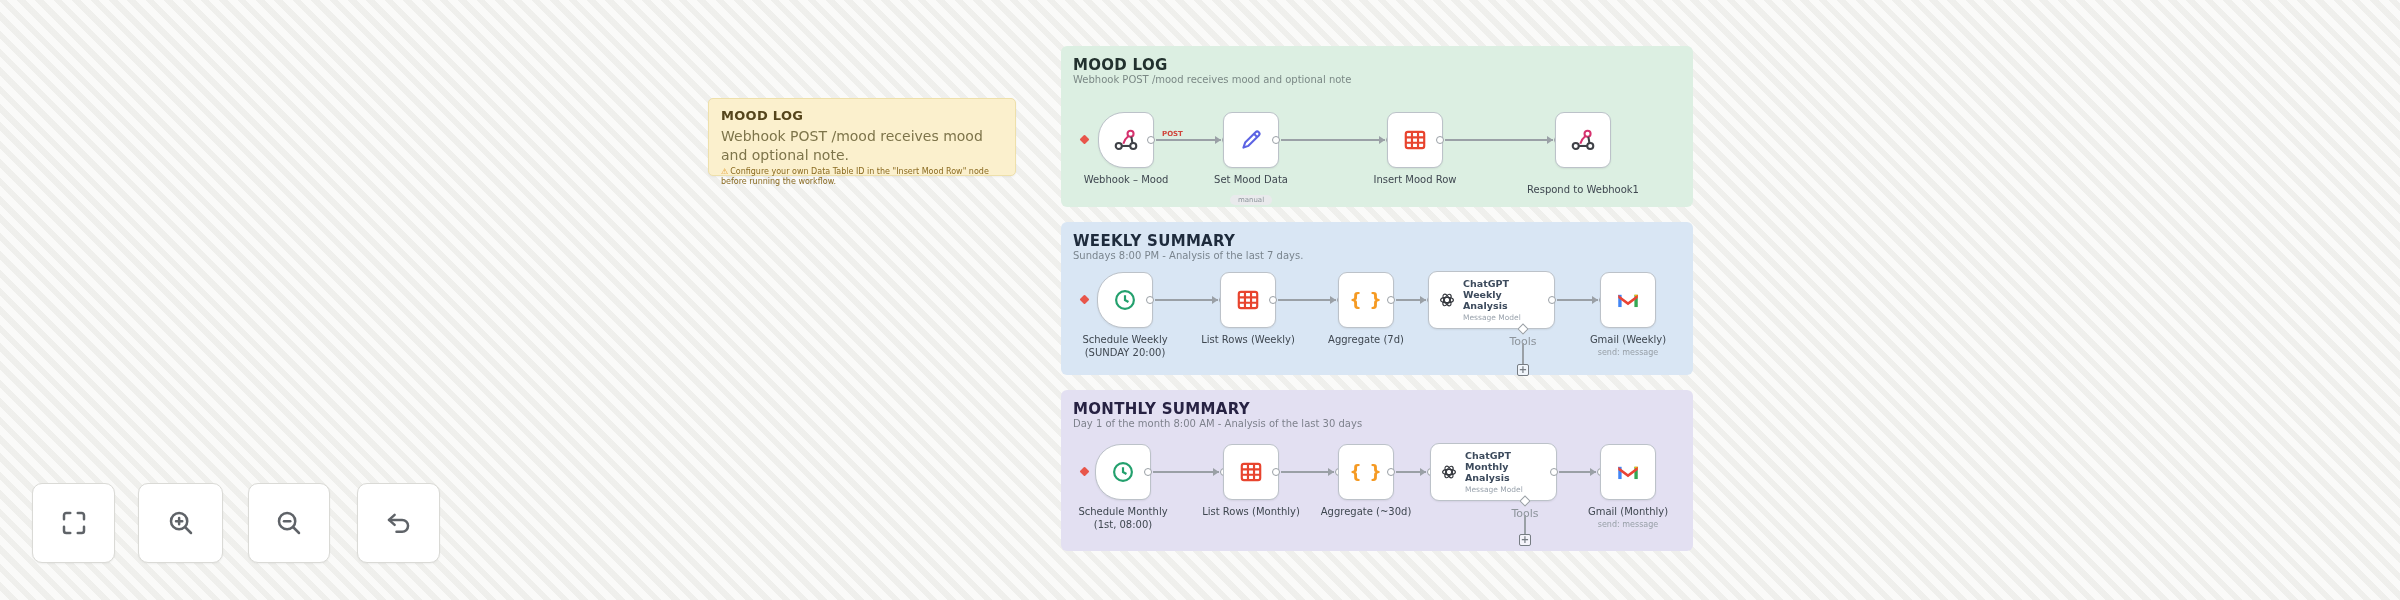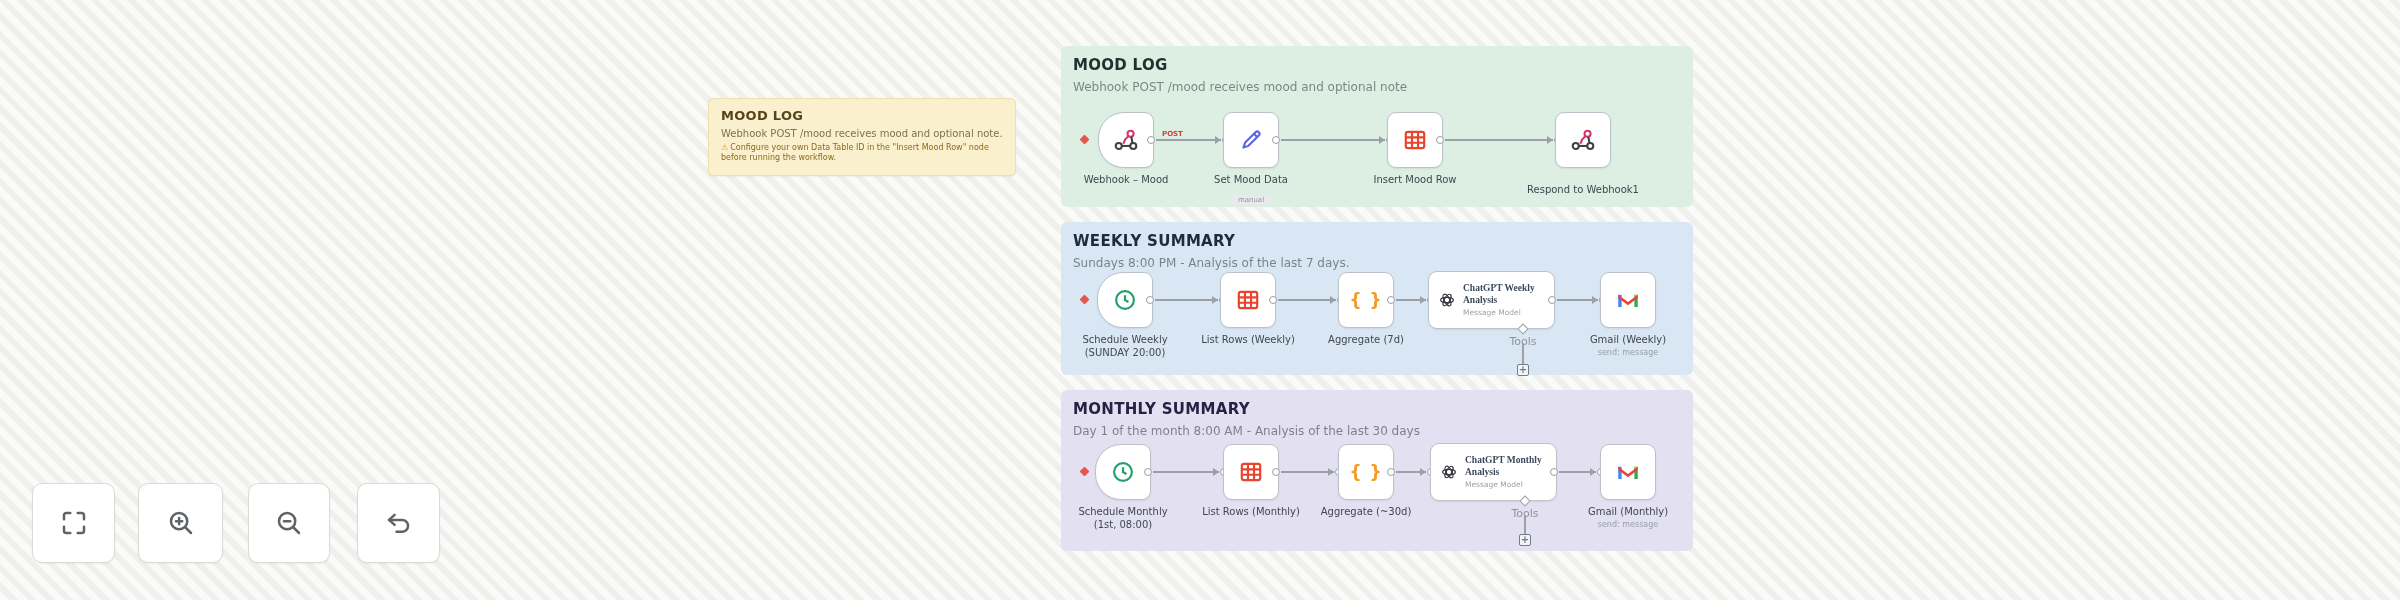--- a/index.html
+++ b/index.html
@@ -9,41 +9,41 @@
     background-color:#f4f4f1;
     background-image:repeating-linear-gradient(45deg, rgba(255,255,255,.55) 0 7px, rgba(0,0,0,.018) 7px 13px);
     position:relative; color:#3f4750;
   }
   .abs { position:absolute; }
 
   
   .sticky { background:#fbf0cd; border:1px solid #eee0ab; border-radius:5px; padding:9px 12px;
             box-shadow:0 1px 2px rgba(0,0,0,.05); }
   .sticky-title { font-size:13px; font-weight:800; color:#55451c; letter-spacing:.3px; margin-bottom:4px; }
-  .sticky-body { font-size:10px; color:#7d744a; line-height:1.35; }
+  .sticky-body { font-size:14px; color:#7d744a; line-height:1.35; }
   .sticky-warn { font-size:8px; color:#8a6a20; line-height:1.3; margin-top:2px; }
   .warn-icon { color:#e39a2d; font-size:8px; margin-right:2px; }
 
   
   .section { border-radius:6px; padding:10px 12px; }
   .sec-mood { background:#dcefe2; }
   .sec-week { background:#d9e6f4; }
   .sec-month { background:#e3e0f2; }
   .sec-title { font-size:15px; font-weight:800; letter-spacing:.3px; color:#22312e; }
   .sec-week .sec-title { color:#1e2b3c; }
   .sec-month .sec-title { color:#272243; }
-  .sec-sub { font-size:12px; color:rgba(40,50,55,.55); margin-top:6px; }
+  .sec-sub { font-size:10px; color:rgba(40,50,55,.55); margin-top:0; }
 
   
   .node { position:absolute; width:56px; height:56px; background:#fff; border:1px solid #bcc2c9;
           border-radius:9px; display:flex; align-items:center; justify-content:center;
           box-shadow:0 1px 2px rgba(0,0,0,.07); }
   .trigger { border-radius:26px 9px 9px 26px; }
   .wide { width:127px; height:58px; justify-content:flex-start; padding:0 9px; gap:7px; }
-  .node-title { font-size:9.5px; font-weight:700; color:#3c4a5c; line-height:1.18; width:82px;font-family:Liberation Serif, serif; }
+  .node-title { font-size:9.5px; font-weight:700; color:#3c4a5c; line-height:1.18; width:82px; }
   .node-subtitle { font-size:7.5px; color:#9aa3ad; margin-top:2px; }
   .braces { font-size:17px; font-weight:700; color:#f59a23; letter-spacing:1px; }
 
   .node-label { position:absolute; width:150px; text-align:center; font-size:10px; color:#3f4750; line-height:1.25; }
   .node-label.narrow { width:112px; }
   .sub-label { position:absolute; width:150px; text-align:center; font-size:8px; color:#98a0a8; }
   .pill { position:absolute; width:150px; text-align:center; }
   .pill span { display:inline-block; font-size:7px; color:#8d949b; background:#e9eaec;
                border-radius:6px; padding:1px 8px; }
 

